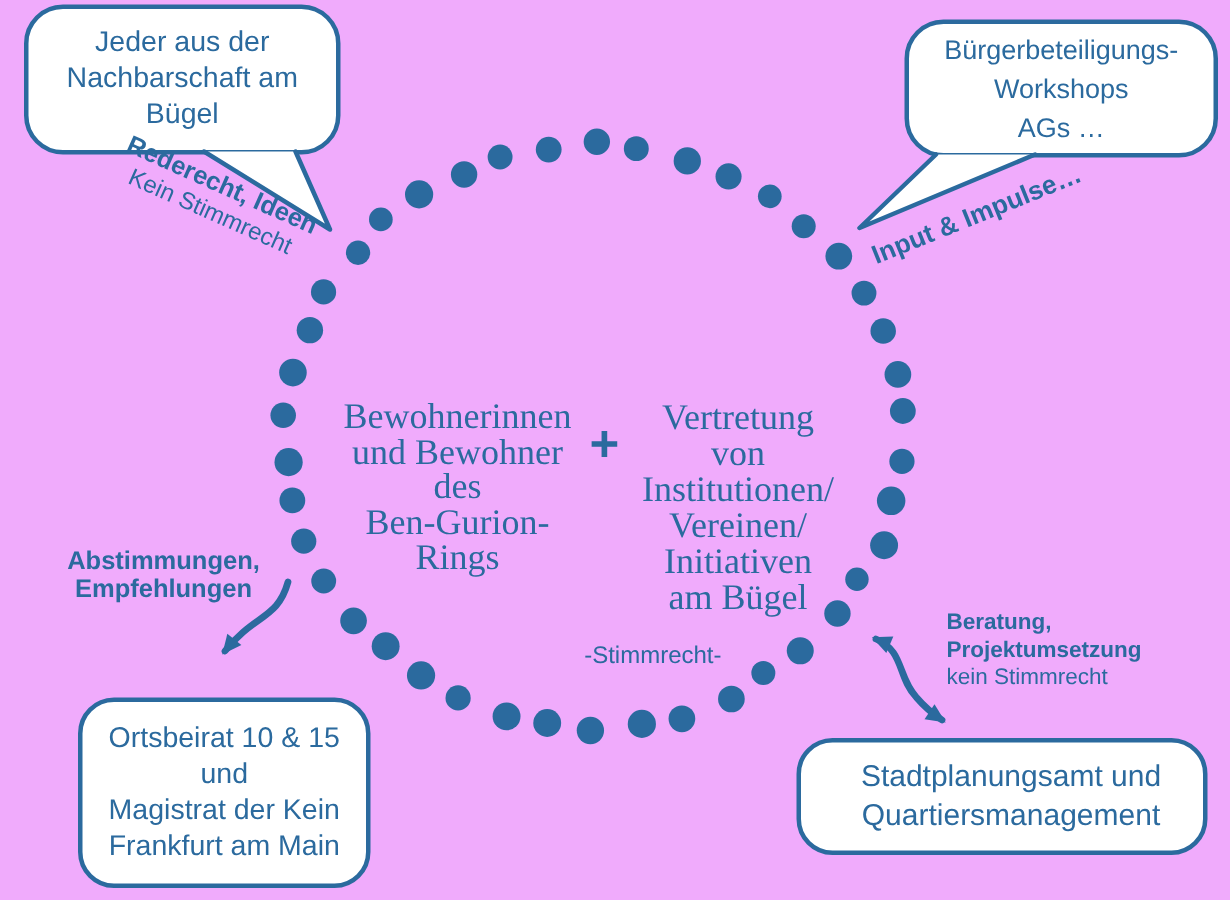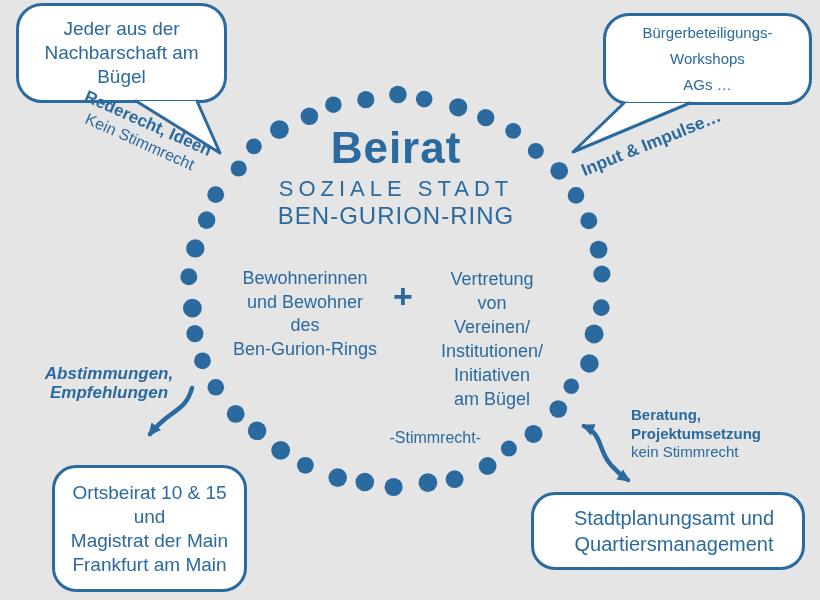--- a/index.html
+++ b/index.html
@@ -1,54 +1,54 @@
 <!DOCTYPE html>
 <html style="--accent: #2b6a9e;"><head>
 <meta charset="utf-8">
 <style>
   :root { --accent: #2b6a9e; }
   * { margin:0; padding:0; box-sizing:border-box; }
   html,body { background:#ffffff; }
   body { font-family:"Liberation Sans","DejaVu Sans",sans-serif; color:var(--accent); }
-  .stage { position:relative; width:820px; height:600px; background:#e5e5e5; overflow:hidden; }
+  .stage { position:relative; width:820px; height:600px; background:#f0abfc; overflow:hidden; }
 
   .abs { position:absolute; }
 
   
   .bubble, .box {
     position:absolute; border:3px solid var(--accent); background:#fff;
     display:flex; flex-direction:column; justify-content:center; align-items:center;
     text-align:center; color:var(--accent);
   }
   .bubble { border-radius:26px; }
   .box { border-radius:24px; }
   .bubble-tl { left:16px; top:3px;  width:211px; height:100px; font-size:19px; line-height:24px; }
-  .bubble-tr { left:603px; top:13px; width:209px; height:92px;  font-size:15px; line-height:26px; }
+  .bubble-tr { left:603px; top:13px; width:209px; height:92px;  font-size:18px; line-height:26px; }
   .box-bl { left:38px;  top:465px; width:195px; height:127px; font-size:19px; line-height:24px;margin-left:14px; }
   .box-br { left:531px; top:492px; width:274px; height:78px;  font-size:20px; line-height:26px;padding-left:12px; }
 
   
   .title-block { left:246px; top:124px; width:300px; text-align:center; }
   .title-main  { font-size:44px; line-height:48px; font-weight:bold; letter-spacing:1px; }
   .title-sub1  { font-size:22px; line-height:26px; letter-spacing:5px; margin-top:4px; white-space:nowrap; }
   .title-sub2  { font-size:24px; line-height:26px; letter-spacing:1px; margin-top:1px; white-space:nowrap; }
 
   
-  .col { text-align:center; font-size:18px; line-height:23.5px; }
+  .col { text-align:center; font-size:24px; line-height:23.5px;font-family:Liberation Serif, serif; }
   .col-left  { left:219px; top:267px; width:172px; }
   .col-right { left:407px; top:267px; width:170px; line-height:24px; }
   .plus-sign { left:389px; top:277px; width:28px; text-align:center; font-size:34px; font-weight:bold; }
   .stimmrecht { left:326px; top:429px; width:155px; text-align:right; font-size:16px; }
   .note-tl { left:64px; top:112px; width:160px; text-align:center;
              transform:rotate(24deg); transform-origin:50% 50%; }
   .note-tl .l1 { font-size:17px; line-height:21px; font-weight:bold; }
   .note-tl .l2 { font-size:16px; line-height:20px; font-weight:normal; }
   .note-tr { left:577px; top:134px; width:142px; text-align:center; font-size:17.5px; font-weight:bold;
              transform:rotate(-22deg); transform-origin:50% 50%; white-space:nowrap; }
-  .note-bl { left:36px; top:364px; width:146px; text-align:center; font-size:17px; line-height:19px; font-weight:bold;font-style:italic; }
+  .note-bl { left:36px; top:364px; width:146px; text-align:center; font-size:17px; line-height:19px; font-weight:bold; }
   .note-br { left:631px; top:406px; width:170px; text-align:left; font-size:15px; line-height:18.5px; }
   .note-br .b { font-weight:bold; }
   .note-br .r { font-weight:normal; }
 
   .line { display:block; }
 
   svg.overlay { position:absolute; left:0; top:0; width:820px; height:600px; pointer-events:none; }
 </style>
 </head>
 <body>
@@ -69,61 +69,56 @@
 
   <div class="abs note-tl">
     <span class="line l1">Rederecht, Ideen</span>
     <span class="line l2">Kein Stimmrecht</span>
   </div>
 
   <div class="abs note-tr">
     <span class="line">Input &amp; Impulse…</span>
   </div>
 
-  <div class="abs title-block">
-    <div class="title-main">Beirat</div>
-    <div class="title-sub1">SOZIALE STADT</div>
-    <div class="title-sub2">BEN-GURION-RING</div>
-  </div>
 
   <div class="abs col col-left">
     <span class="line">Bewohnerinnen</span>
     <span class="line">und Bewohner</span>
     <span class="line">des</span>
     <span class="line">Ben-Gurion-Rings</span>
   </div>
 
   <div class="abs plus-sign">+</div>
 
   <div class="abs col col-right">
     <span class="line">Vertretung</span>
     <span class="line">von</span>
+    <span class="line">Institutionen/</span>
     <span class="line">Vereinen/</span>
-    <span class="line">Institutionen/</span>
     <span class="line">Initiativen</span>
     <span class="line">am Bügel</span>
   </div>
 
   <div class="abs stimmrecht">-Stimmrecht-</div>
 
   <div class="abs note-bl">
     <span class="line">Abstimmungen,</span>
     <span class="line">Empfehlungen</span>
   </div>
 
   <div class="abs note-br">
     <span class="line b">Beratung,</span>
     <span class="line b">Projektumsetzung</span>
     <span class="line r">kein Stimmrecht</span>
   </div>
 
   <div class="box box-bl">
     <span class="line">Ortsbeirat 10 &amp; 15</span>
     <span class="line">und</span>
-    <span class="line">Magistrat der Main</span>
+    <span class="line">Magistrat der Kein</span>
     <span class="line">Frankfurt am Main</span>
   </div>
 
   <div class="box box-br">
     <span class="line">Stadtplanungsamt und</span>
     <span class="line">Quartiersmanagement</span>
   </div>
 
   <svg class="overlay" viewBox="0 0 820 600">
     <defs>

